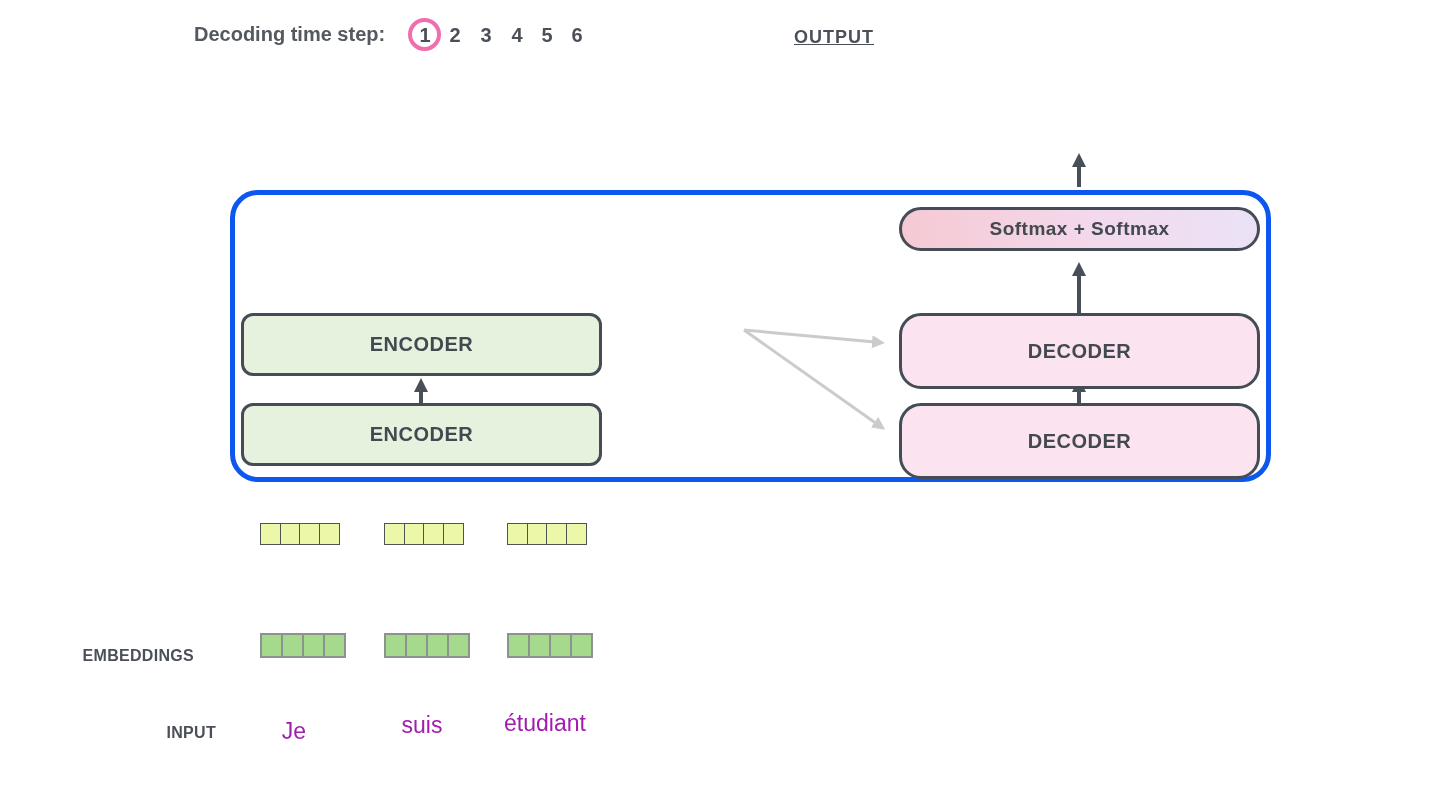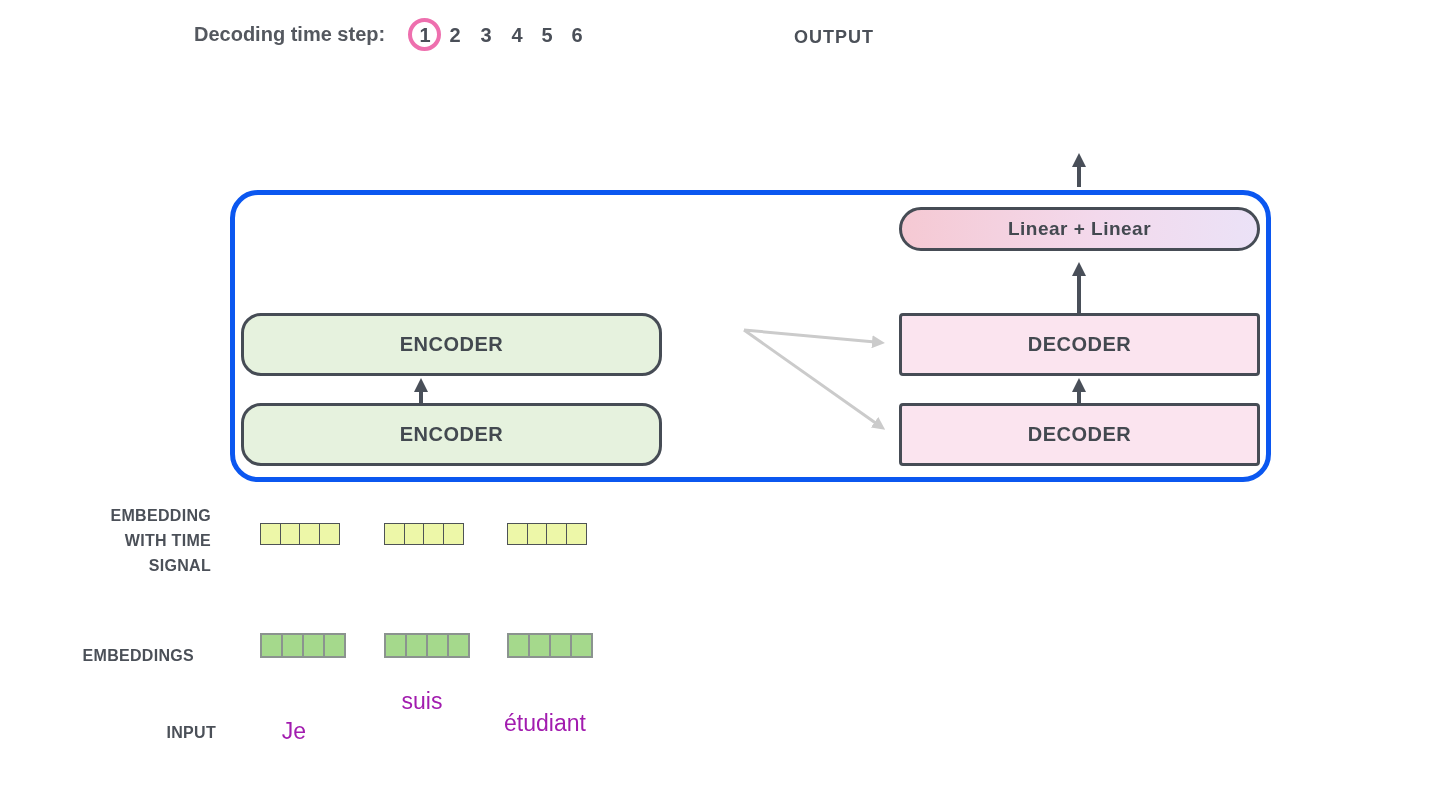--- a/index.html
+++ b/index.html
@@ -23,39 +23,39 @@
     display:flex;align-items:center;justify-content:center;
     font-size:20px;font-weight:600;color:#4a4f58;
   }
   .step-ring{
     top:18px;width:33px;height:33px;
     border:4px solid #ee6fae;border-radius:50%;
     box-sizing:border-box;
   }
   .output-label{
     left:763px;top:27px;
-    font-size:18px;font-weight:700;letter-spacing:1px;color:#4b5058;
+    font-size:18px;font-weight:700;letter-spacing:1px;color:#4b5058;text-decoration:underline;
   }
 
   
   .transformer-box{
     left:199px;top:190px;width:1041px;height:292px;
     border:5px solid #0b57f0;border-radius:28px;
     box-sizing:border-box;z-index:1;
   }
 
   
   .block{
     display:flex;align-items:center;justify-content:center;
     border:3.5px solid #464c55;box-sizing:border-box;
     font-size:20px;font-weight:600;letter-spacing:0.5px;color:#434950;
     z-index:3;
   }
-  .encoder{left:210px;width:421px;height:63px;background:#e6f2de;border-radius:20px;}
-  .decoder{left:868px;width:361px;height:63px;background:#fbe4ef;border-radius:4px;}
+  .encoder{left:210px;width:361px;height:63px;background:#e6f2de;border-radius:12px;}
+  .decoder{left:868px;width:361px;height:76px;background:#fbe4ef;border-radius:22px;}
   .row-top{top:313px;}
   .row-bottom{top:403px;}
   .linsoft{
     left:868px;top:207px;width:361px;height:44px;
     background:linear-gradient(90deg,#f5c9d3 0%,#f3d9ec 55%,#ebe2f7 100%);
     border-radius:22px;font-size:19px;
   }
 
   
   #arrows{left:0;top:0;z-index:2;pointer-events:none;}
@@ -128,31 +128,26 @@
       <line x1="1048" y1="403" x2="1048" y2="389" stroke="#494f59" stroke-width="4" marker-end="url(#headDark)"></line>
     </g>
     <g>
       <line x1="713" y1="330" x2="844" y2="342" stroke="#cbcbcb" stroke-width="3" marker-end="url(#headGray)"></line>
     </g>
     <g>
       <line x1="713" y1="330" x2="846" y2="424" stroke="#cbcbcb" stroke-width="3" marker-end="url(#headGray)"></line>
     </g>
   </svg>
 
-  <div class="abs block linsoft">Linear + Linear</div>
+  <div class="abs block linsoft">Softmax + Softmax</div>
   <div class="abs block encoder row-top">ENCODER</div>
   <div class="abs block encoder row-bottom">ENCODER</div>
   <div class="abs block decoder row-top">DECODER</div>
   <div class="abs block decoder row-bottom">DECODER</div>
 
-  <div class="abs side-label embedding-time">
-    <div>EMBEDDING</div>
-    <div>WITH TIME</div>
-    <div>SIGNAL</div>
-  </div>
   <div class="abs side-label embeddings-label">EMBEDDINGS</div>
   <div class="abs side-label input-label">INPUT</div>
 
   <div class="abs cellgroup signal" style="left:229px;top:523px;">
     <div class="cell"></div>
       <div class="cell"></div>
       <div class="cell"></div>
       <div class="cell"></div>
   </div>
   <div class="abs cellgroup signal" style="left:353px;top:523px;">
@@ -181,16 +176,16 @@
       <div class="cell"></div>
   </div>
   <div class="abs cellgroup emb" style="left:476px;top:633px;">
     <div class="cell"></div>
       <div class="cell"></div>
       <div class="cell"></div>
       <div class="cell"></div>
   </div>
 
   <div class="abs word" style="left:263px;top:718px;">Je</div>
-  <div class="abs word" style="left:391px;top:688px;">suis</div>
+  <div class="abs word" style="left:391px;top:712px;">suis</div>
   <div class="abs word" style="left:514px;top:710px;text-align:center;">étudiant</div>
 
 </div>
 
 </body></html>

